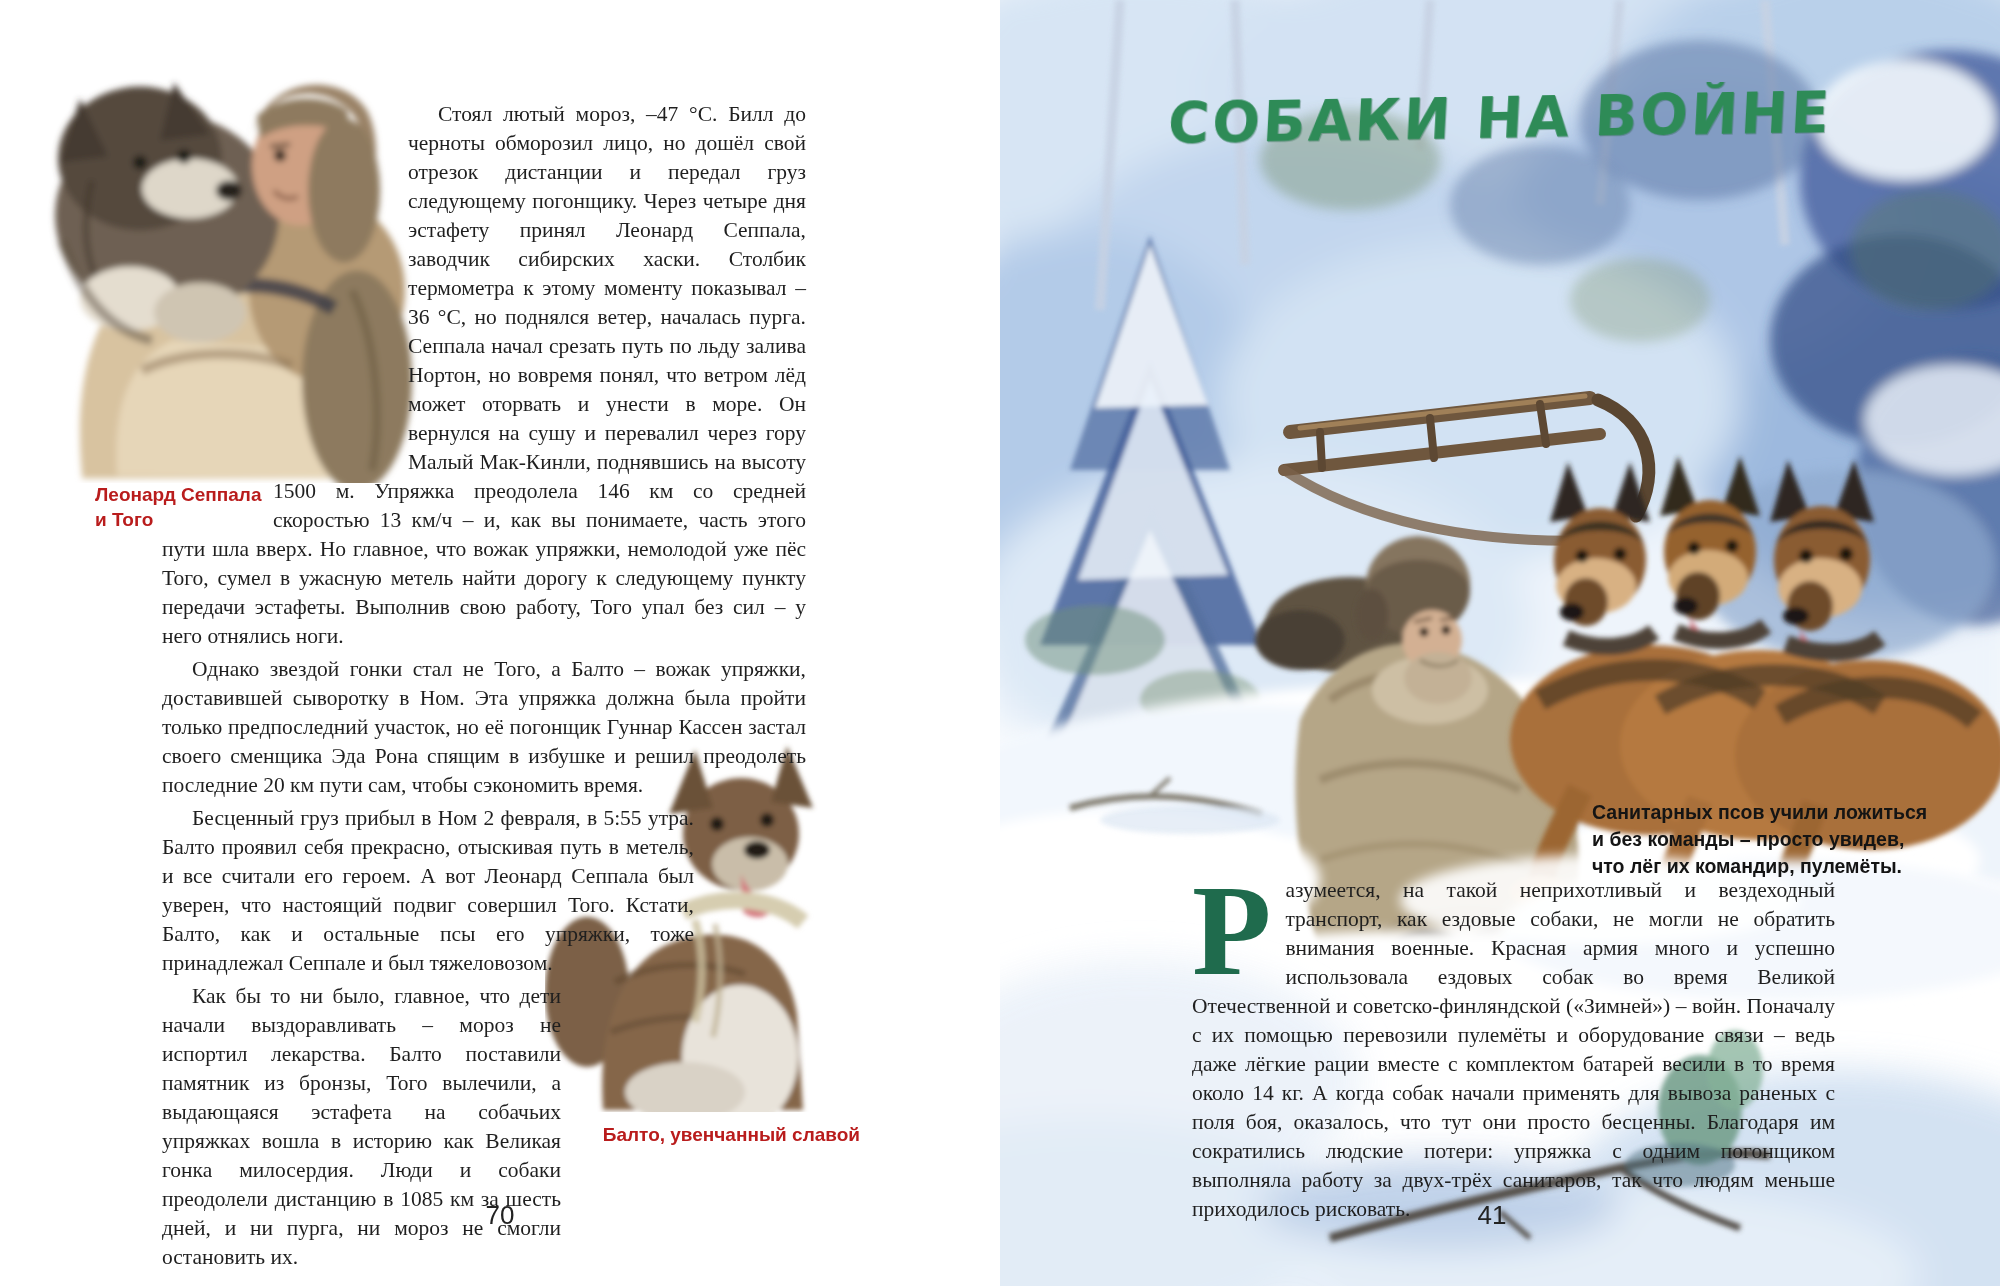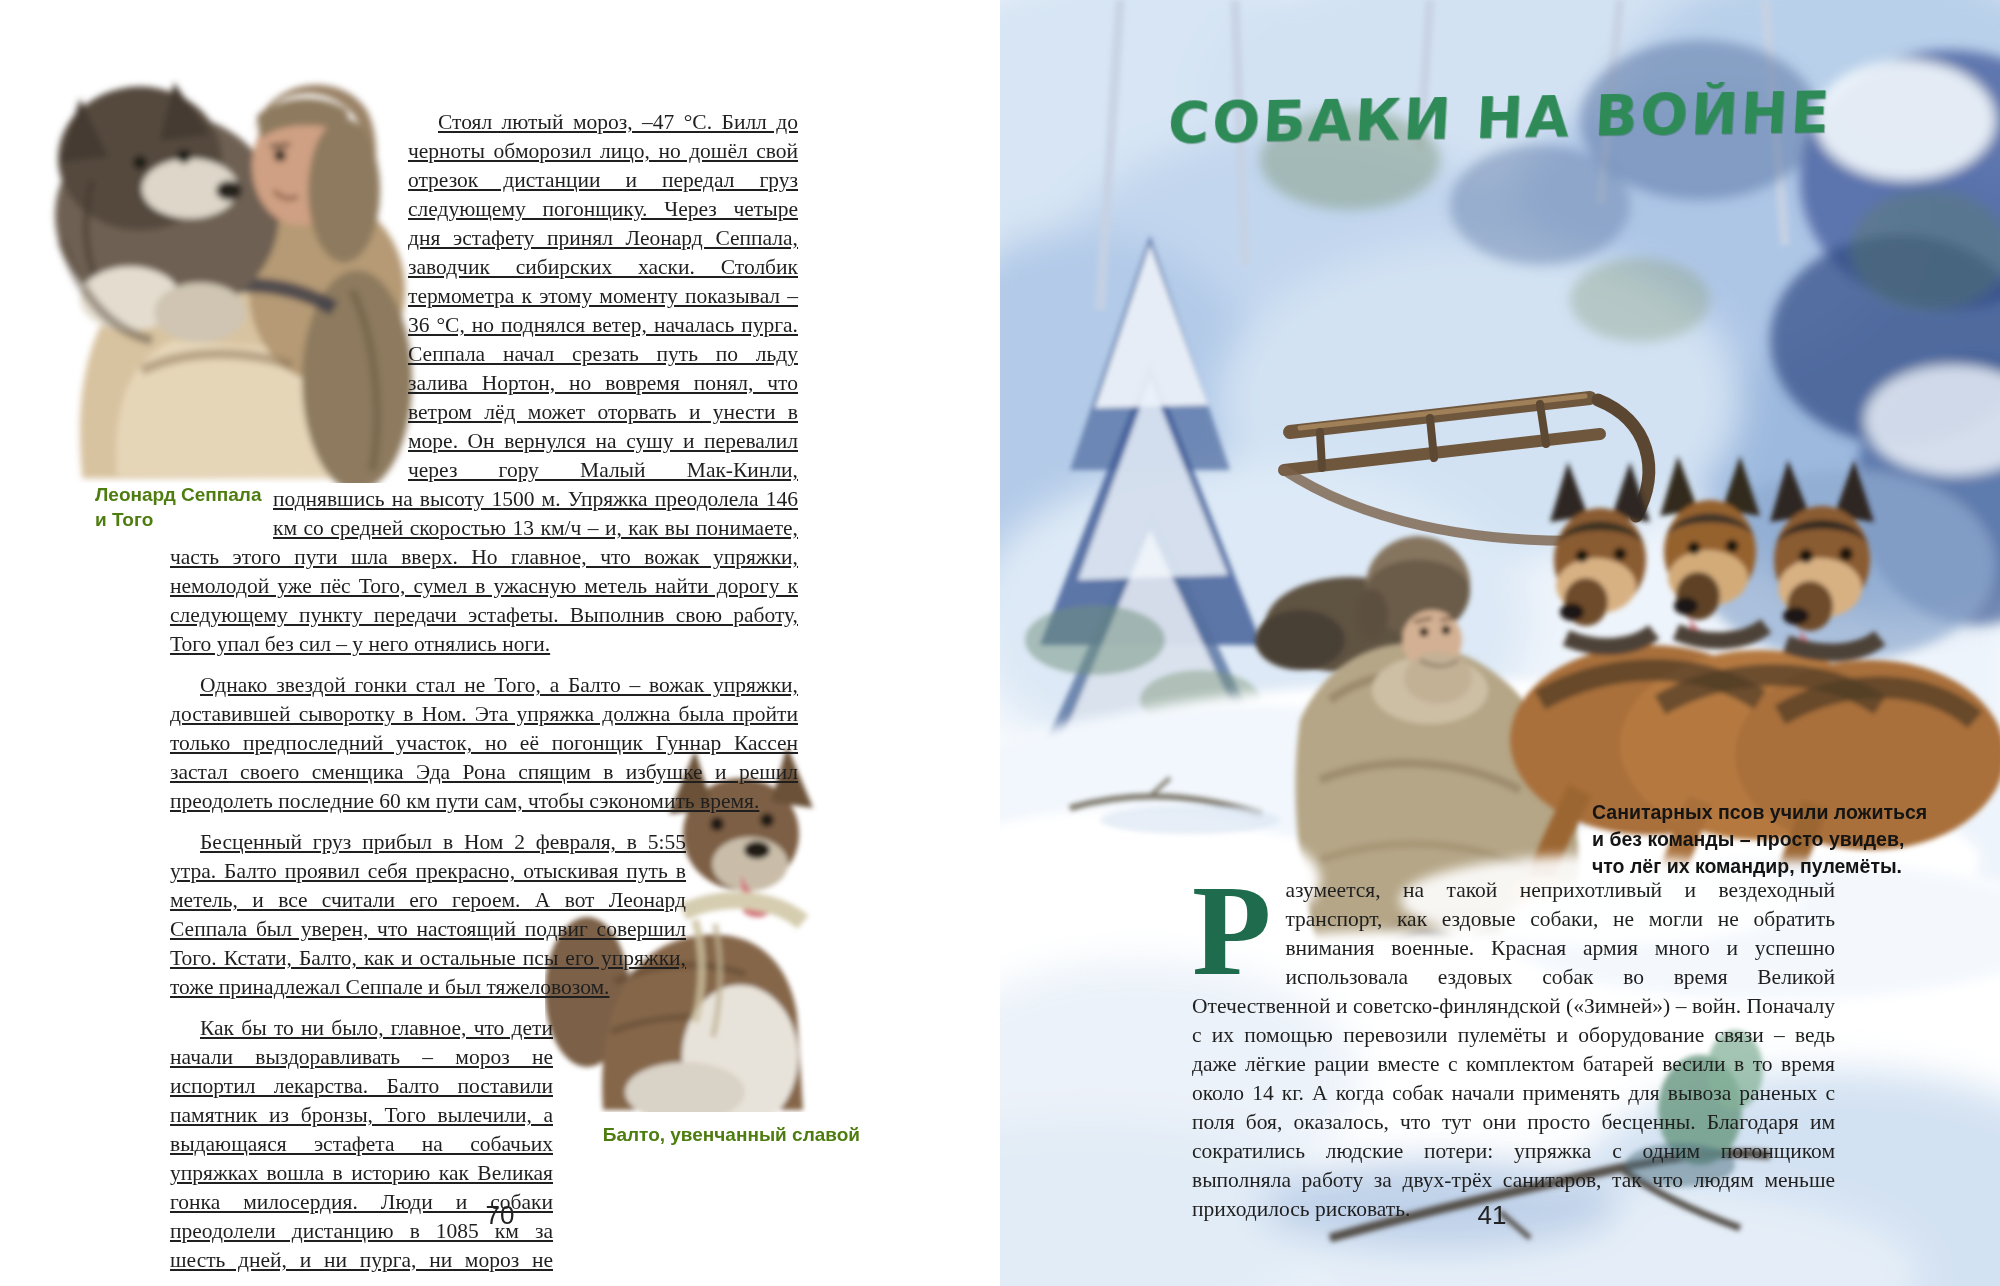--- a/index.html
+++ b/index.html
@@ -3,32 +3,32 @@
 <meta charset="utf-8">
 <style>
   html,body{margin:0;padding:0;background:#ffffff;}
   body{width:2000px;height:1286px;overflow:hidden;
        font-family:"Liberation Serif",serif;color:#1f1f1f;}
   #spread{position:relative;width:2000px;height:1286px;background:#ffffff;}
 
   
   .left-text{position:absolute;left:158px;top:96px;width:652px;
              font-size:21.5px;line-height:29px;text-align:justify;}
-  .left-text p{margin:12px;text-indent:30px;text-decoration:underline;}
+  .left-text p{margin:4px;text-indent:30px;}
   .sp-seppala-a{float:left;width:250px;height:372px;}
   .sp-seppala-b{float:left;clear:left;width:115px;height:62px;}
   .sp-balto-a{float:right;width:112px;height:175px;}
   .sp-balto-b{float:right;clear:right;width:245px;height:265px;}
 
   .illo{position:absolute;}
   .illo-seppala{left:22px;top:38px;width:400px;height:445px;}
   .illo-balto{left:545px;top:692px;width:300px;height:420px;}
 
   .cap{font-family:"Liberation Sans",sans-serif;font-weight:bold;
-       font-size:19px;line-height:25px;color:#4d7c0f;}
+       font-size:19px;line-height:25px;color:#b91c1c;}
   .cap-seppala{position:absolute;left:95px;top:482px;width:210px;text-align:left;}
   .cap-balto{position:absolute;left:540px;top:1122px;width:320px;text-align:right;}
 
   .pageno{position:absolute;font-family:"Liberation Sans",sans-serif;
           font-size:26px;color:#222;width:44px;text-align:center;}
   .pageno-left{left:478px;top:1200px;}
   .pageno-right{left:1470px;top:1200px;}
 
   
   .scene{position:absolute;left:1000px;top:0;width:1000px;height:1286px;}
@@ -120,21 +120,21 @@
         <path d="M150 228 C 160 260, 158 300, 150 330" stroke="#cbbf9e" stroke-width="8" fill="none" opacity=".8"></path>
         <path d="M170 232 C 178 268, 176 310, 168 345" stroke="#bdb091" stroke-width="6" fill="none" opacity=".7"></path>
       </g>
     </svg>
     <div class="cap cap-balto">Балто, увенчанный славой</div>
 
     <div class="left-text">
       <div class="sp-seppala-a"></div>
       <div class="sp-seppala-b"></div>
       <p>Стоял лютый мороз, –47 °С. Билл до черноты обморозил лицо, но дошёл свой отрезок дистанции и передал груз следующему погонщику. Через четыре дня эстафету принял Леонард Сеппала, заводчик сибирских хаски. Столбик термометра к этому моменту показывал –36 °С, но поднялся ветер, началась пурга. Сеппала начал срезать путь по льду залива Нортон, но вовремя понял, что ветром лёд может оторвать и унести в море. Он вернулся на сушу и перевалил через гору Малый Мак-Кинли, поднявшись на высоту 1500 м. Упряжка преодолела 146 км со средней скоростью 13 км/ч – и, как вы понимаете, часть этого пути шла вверх. Но главное, что вожак упряжки, немолодой уже пёс Того, сумел в ужасную метель найти дорогу к следующему пункту передачи эстафеты. Выполнив свою работу, Того упал без сил – у него отнялись ноги.</p>
-      <p>Однако звездой гонки стал не Того, а Балто – вожак упряжки, доставившей сыворотку в Ном. Эта упряжка должна была пройти только предпоследний участок, но её погонщик Гуннар Кассен застал своего сменщика Эда Рона спящим в избушке и решил преодолеть последние 60 км пути сам, чтобы сэкономить время.</p>
+      <p>Однако звездой гонки стал не Того, а Балто – вожак упряжки, доставившей сыворотку в Ном. Эта упряжка должна была пройти только предпоследний участок, но её погонщик Гуннар Кассен застал своего сменщика Эда Рона спящим в избушке и решил преодолеть последние 20 км пути сам, чтобы сэкономить время.</p>
       <p><span class="sp-balto-a"></span><span class="sp-balto-b"></span><span>Бесценный груз прибыл в Ном 2 февраля, в 5:55 утра. Балто проявил себя прекрасно, отыскивая путь в метель, и все считали его героем. А вот Леонард Сеппала был уверен, что настоящий подвиг совершил Того. Кстати, Балто, как и остальные псы его упряжки, тоже принадлежал Сеппале и был тяжеловозом.</span></p>
       <p>Как бы то ни было, главное, что дети начали выздоравливать – мороз не испортил лекарства. Балто поставили памятник из бронзы, Того вылечили, а выдающаяся эстафета на собачьих упряжках вошла в историю как Великая гонка милосердия. Люди и собаки преодолели дистанцию в 1085 км за шесть дней, и ни пурга, ни мороз не смогли остановить их.</p>
     </div>
 
     <div class="pageno pageno-left">70</div>
   </div>
 
   <div>
 
     <svg class="scene" viewBox="0 0 1000 1286" xmlns="http://www.w3.org/2000/svg">

